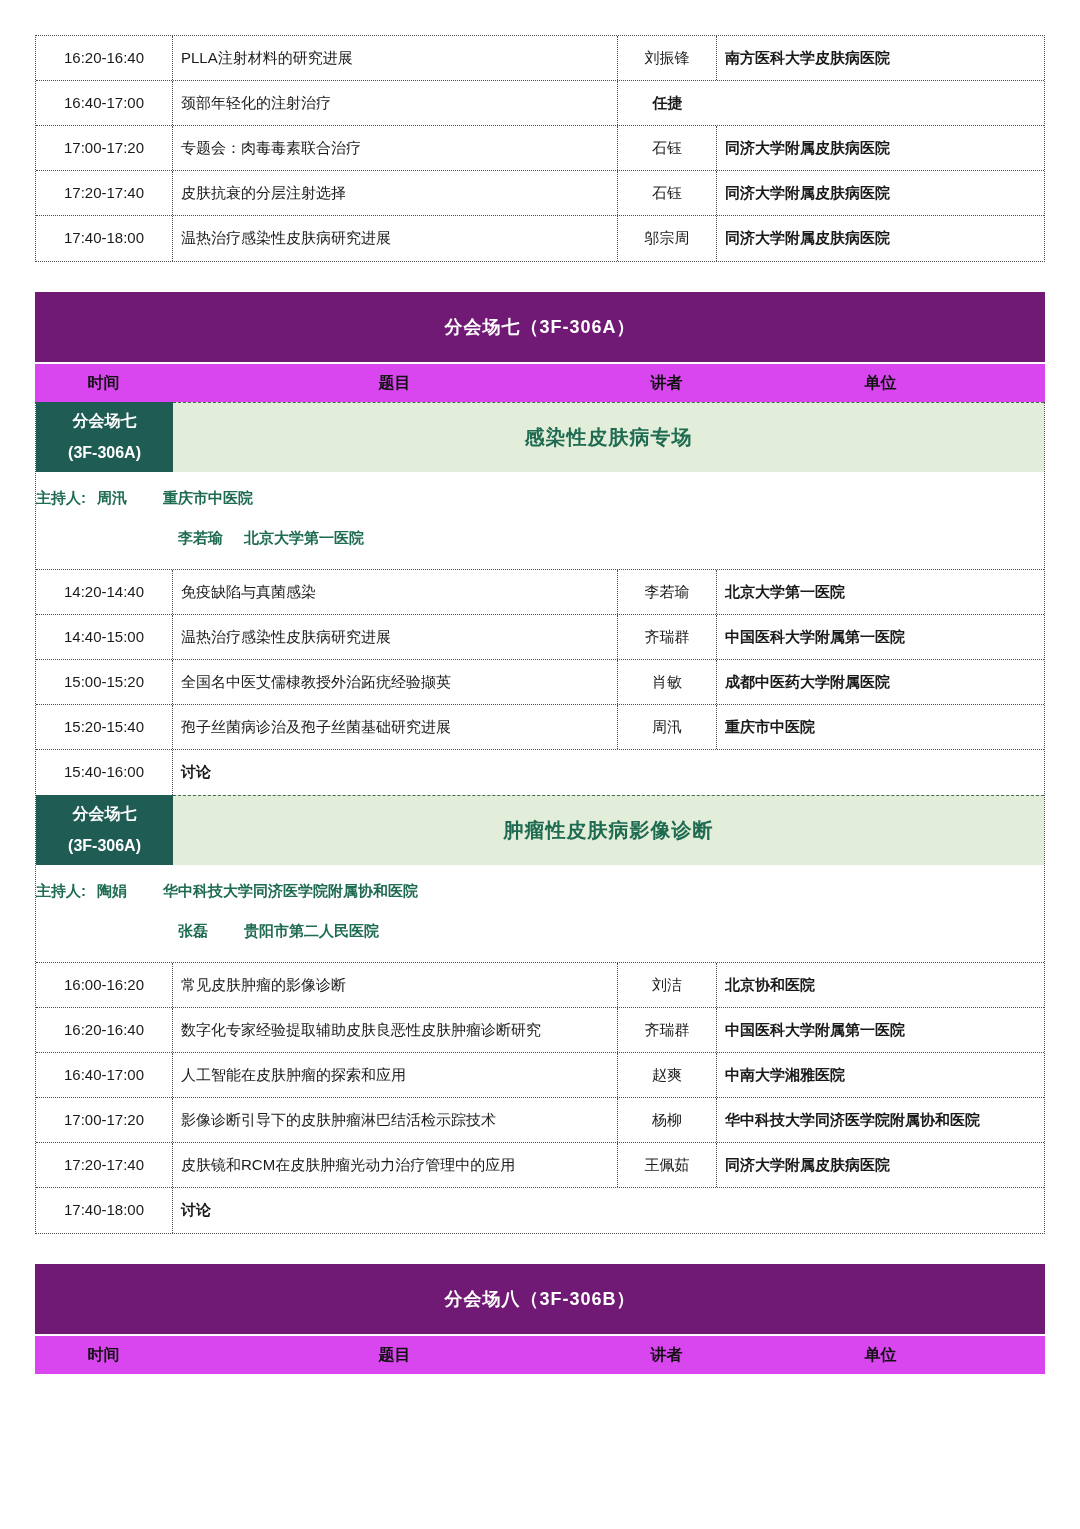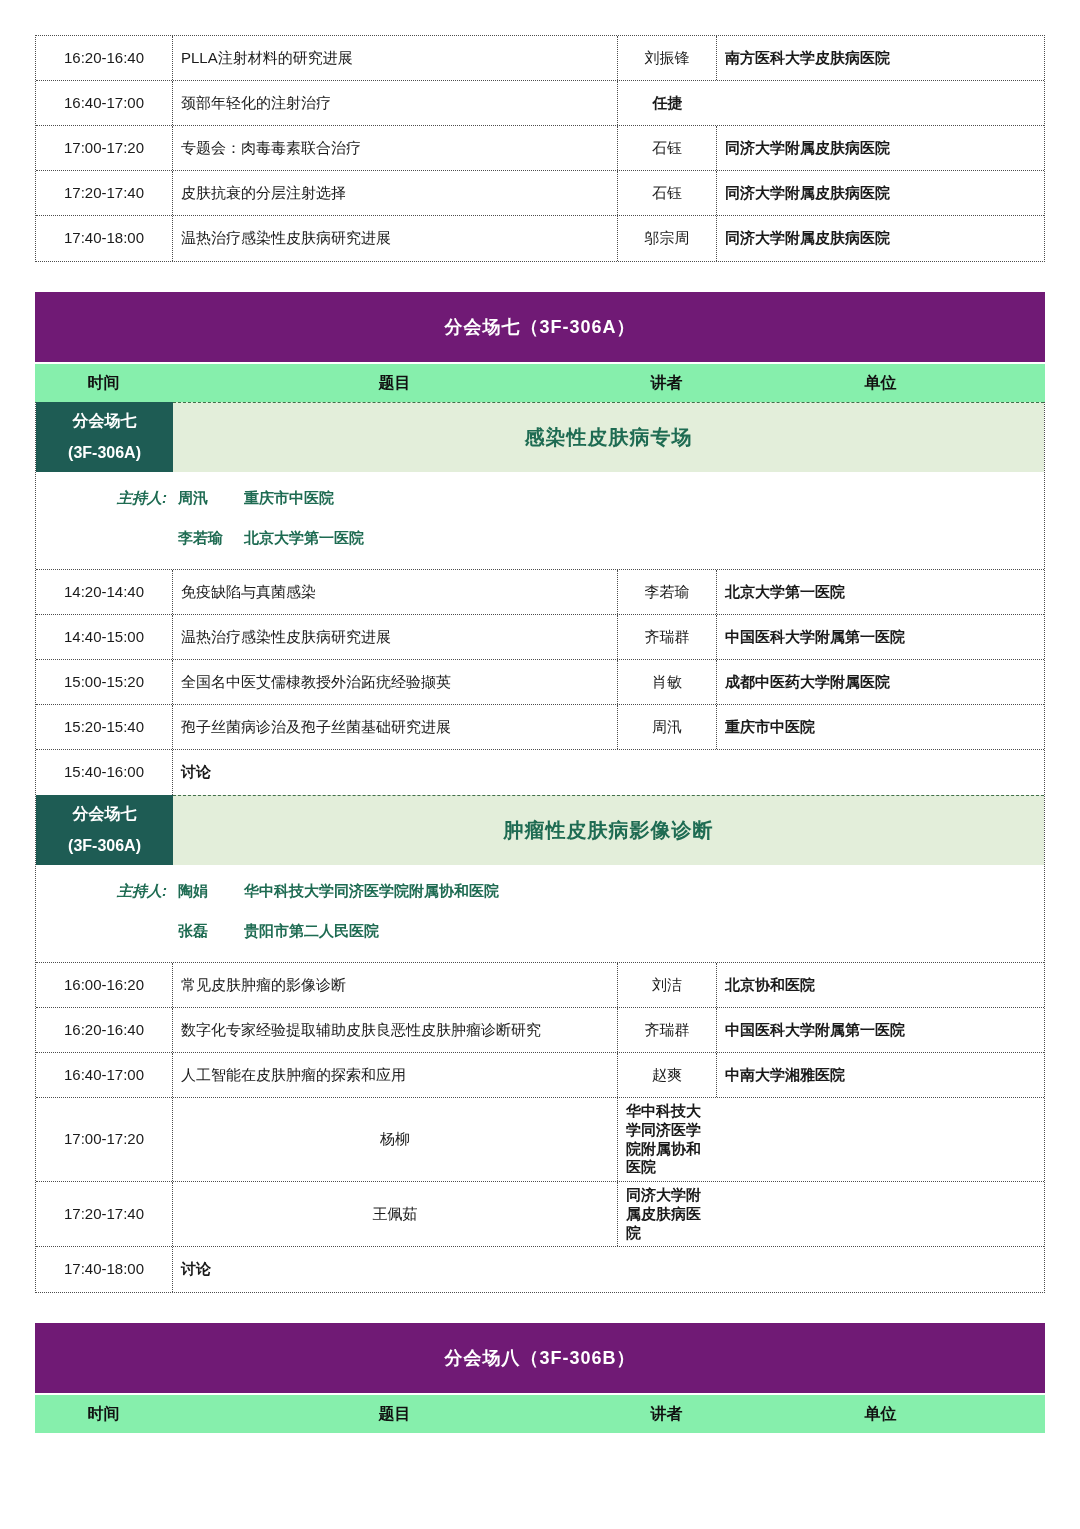--- a/index.html
+++ b/index.html
@@ -39,21 +39,21 @@
   .banner {
     height:70px; background:#701a75; color:#ffffff;
     display:flex; align-items:center; justify-content:center;
     font-size:18px; font-weight:bold; letter-spacing:1px;
     margin-bottom:2px;
   }
 
   
   .cols-header {
     display:grid; grid-template-columns:137px 445px 99px 1fr;
-    background:#86efac; height:38px;
+    background:#d946ef; height:38px;
   }
   .cols-header .col {
     display:flex; align-items:center; justify-content:center;
     font-size:16px; font-weight:bold; color:#111;
   }
 
   
   .session-body {
     border-left:1px dotted #4d4d4d;
     border-right:1px dotted #4d4d4d;
@@ -74,21 +74,21 @@
     border-top:1px dashed #41704a; letter-spacing:1px;
   }
 
   
   .moderators { padding:16px 0 2px 0; border-bottom:1px dotted #4d4d4d; background:#fff; }
   .mod-line {
     display:flex; align-items:baseline;
     color:#1e6b52; font-weight:bold; font-size:15px;
     margin:0 0 20px 0; line-height:1.3;
   }
-  .mod-label { margin-left:81px; width:61px; flex:none;font-style:italic; }
+  .mod-label { width:61px; flex:none; }
   .mod-name  { width:66px; flex:none; }
   .mod-line.second { padding-left:142px; }
   .mod-unit { flex:1; }
 
   .section-gap { height:30px; }
 </style>
 </head>
 <body>
 
 <div class="page">
@@ -222,25 +222,27 @@
             <div class="cell unit">中国医科大学附属第一医院</div>
           </div>
           <div class="t-row">
             <div class="cell time">16:40-17:00</div>
             <div class="cell title">人工智能在皮肤肿瘤的探索和应用</div>
             <div class="cell speaker">赵爽</div>
             <div class="cell unit">中南大学湘雅医院</div>
           </div>
           <div class="t-row">
             <div class="cell time">17:00-17:20</div>
+            <div class="cell title">影像诊断引导下的皮肤肿瘤淋巴结活检示踪技术</div>
             <div class="cell speaker">杨柳</div>
             <div class="cell unit">华中科技大学同济医学院附属协和医院</div>
           </div>
           <div class="t-row">
             <div class="cell time">17:20-17:40</div>
+            <div class="cell title">皮肤镜和RCM在皮肤肿瘤光动力治疗管理中的应用</div>
             <div class="cell speaker">王佩茹</div>
             <div class="cell unit">同济大学附属皮肤病医院</div>
           </div>
           <div class="t-row merged">
             <div class="cell time">17:40-18:00</div>
             <div class="cell title">讨论</div>
           </div>
         </div>
 
     </div>

